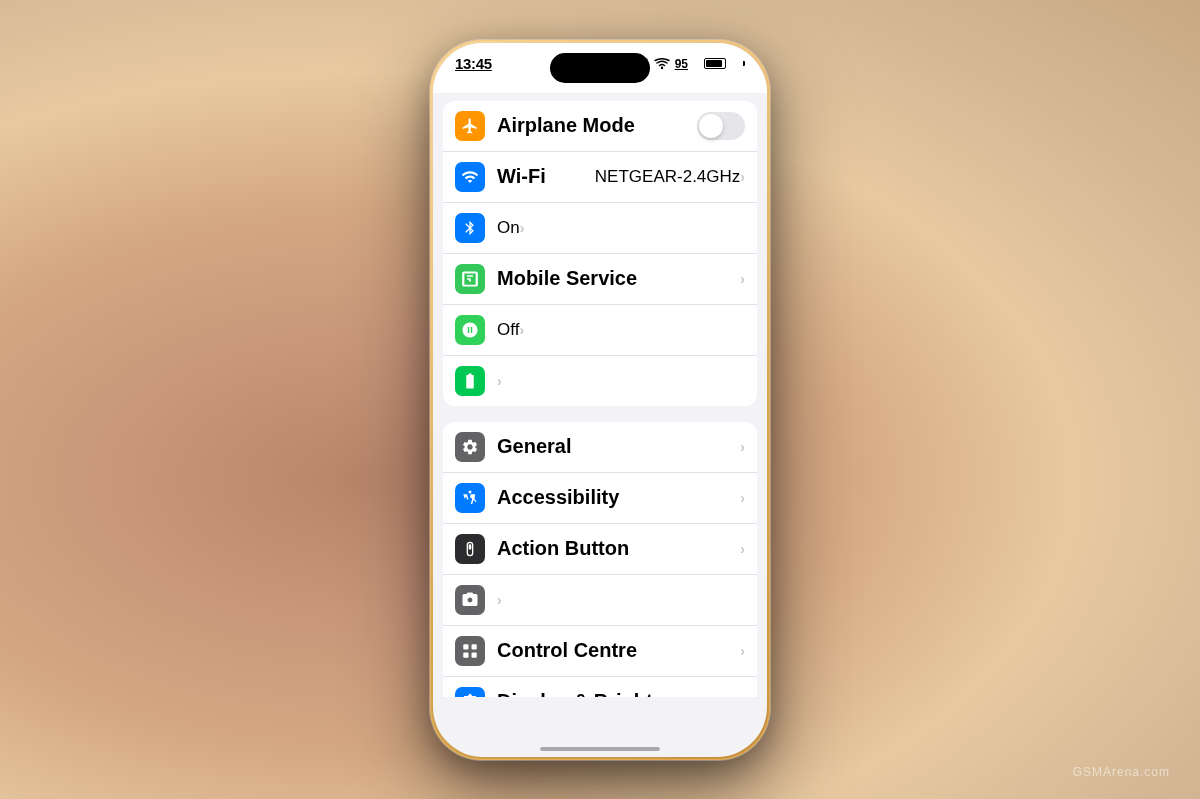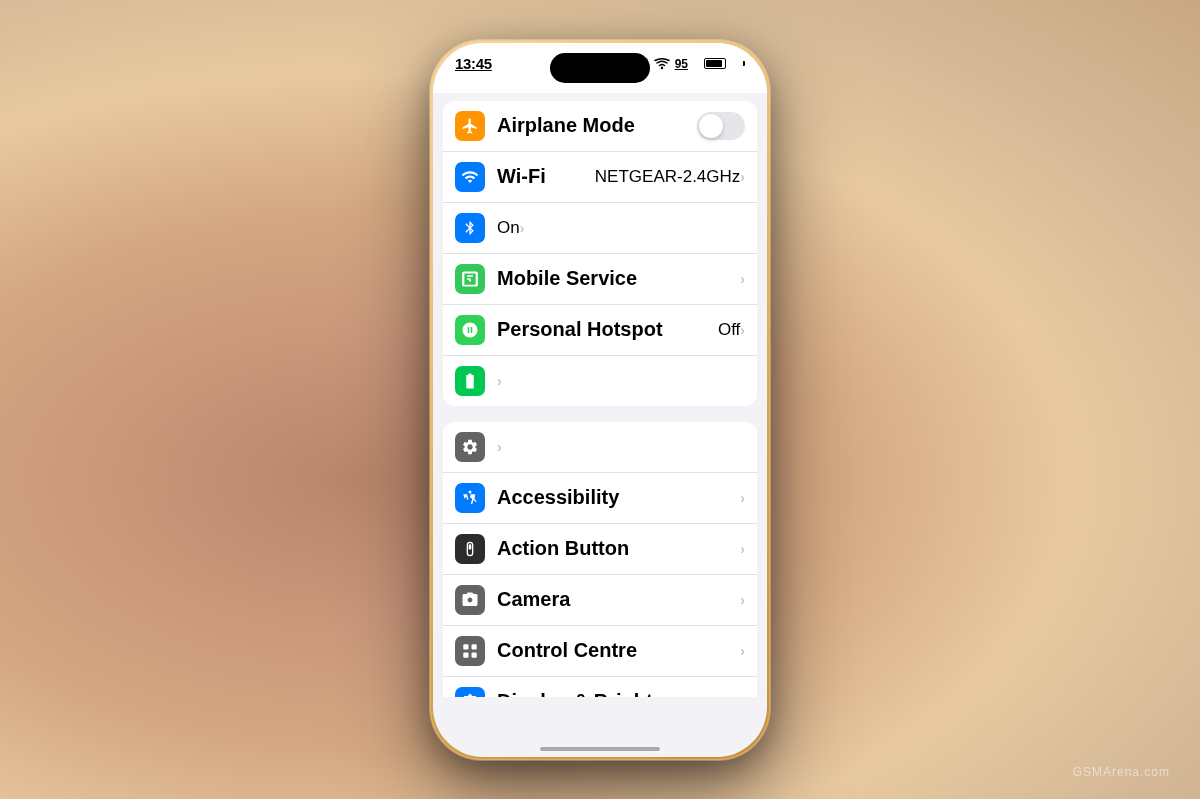--- a/index.html
+++ b/index.html
@@ -326,21 +326,20 @@
               <span class="chevron">›</span>
             </div>
 
             <div class="settings-row">
               <div class="icon-wrapper icon-green2">
                 <svg width="18" height="18" viewBox="0 0 24 24" fill="white">
                   <path d="M12 2C6.48 2 2 6.48 2 12s4.48 10 10 10 10-4.48 10-10S17.52 2 12 2zm-1 14H9V8h2v8zm4 0h-2V8h2v8z"></path>
                   <path d="M7 6.5c-1.84 1.34-3 3.46-3 5.5s1.16 4.16 3 5.5M17 6.5c1.84 1.34 3 3.46 3 5.5s-1.16 4.16-3 5.5"></path>
                 </svg>
               </div>
-              <span class="row-label">Personal Hotspot</span>
               <span class="row-value">Off</span>
               <span class="chevron">›</span>
             </div>
 
             <div class="settings-row">
               <div class="icon-wrapper icon-green3">
                 <svg width="18" height="18" viewBox="0 0 24 24" fill="white">
                   <path d="M15.67 4H14V2h-4v2H8.33C7.6 4 7 4.6 7 5.33v15.33C7 21.4 7.6 22 8.33 22h7.33c.74 0 1.34-.6 1.34-1.33V5.33C17 4.6 16.4 4 15.67 4z"></path>
                 </svg>
               </div>
@@ -354,20 +353,21 @@
 
         <div class="settings-group">
           <div class="settings-group-inner">
 
             <div class="settings-row">
               <div class="icon-wrapper icon-gray">
                 <svg width="18" height="18" viewBox="0 0 24 24" fill="white">
                   <path d="M19.14 12.94c.04-.3.06-.61.06-.94 0-.32-.02-.64-.07-.94l2.03-1.58c.18-.14.23-.41.12-.61l-1.92-3.32c-.12-.22-.37-.29-.59-.22l-2.39.96c-.5-.38-1.03-.7-1.62-.94l-.36-2.54c-.04-.24-.24-.41-.48-.41h-3.84c-.24 0-.43.17-.47.41l-.36 2.54c-.59.24-1.13.57-1.62.94l-2.39-.96c-.22-.08-.47 0-.59.22L2.74 8.87c-.12.21-.08.47.12.61l2.03 1.58c-.05.3-.09.63-.09.94s.02.64.07.94l-2.03 1.58c-.18.14-.23.41-.12.61l1.92 3.32c.12.22.37.29.59.22l2.39-.96c.5.38 1.03.7 1.62.94l.36 2.54c.05.24.24.41.48.41h3.84c.24 0 .44-.17.47-.41l.36-2.54c.59-.24 1.13-.56 1.62-.94l2.39.96c.22.08.47 0 .59-.22l1.92-3.32c.12-.22.07-.47-.12-.61l-2.01-1.58zM12 15.6c-1.98 0-3.6-1.62-3.6-3.6s1.62-3.6 3.6-3.6 3.6 1.62 3.6 3.6-1.62 3.6-3.6 3.6z"></path>
                 </svg>
               </div>
+              <span class="row-label">General</span>
               <span class="chevron">›</span>
             </div>
 
             <div class="settings-row">
               <div class="icon-wrapper" style="background:#007aff;">
                 <svg width="18" height="18" viewBox="0 0 24 24" fill="white">
                   <circle cx="12" cy="4" r="2"></circle>
                   <path d="M19 7h-6l-1 4 3 2-2 7h2l2-6 2 3h2l-3-4 1-6zM5 7H3l2 6 2-3 1 4h2L8 7H5z"></path>
                 </svg>
               </div>
@@ -385,21 +385,20 @@
               <span class="row-label">Action Button</span>
               <span class="chevron">›</span>
             </div>
 
             <div class="settings-row">
               <div class="icon-wrapper" style="background:#636366;">
                 <svg width="18" height="18" viewBox="0 0 24 24" fill="white">
                   <path d="M12 15.2c-1.77 0-3.2-1.43-3.2-3.2s1.43-3.2 3.2-3.2 3.2 1.43 3.2 3.2-1.43 3.2-3.2 3.2zM9 2L7.17 4H4c-1.1 0-2 .9-2 2v12c0 1.1.9 2 2 2h16c1.1 0 2-.9 2-2V6c0-1.1-.9-2-2-2h-3.17L15 2H9z"></path>
                 </svg>
               </div>
-              <span class="row-label">Camera</span>
               <span class="chevron">›</span>
             </div>
 
             <div class="settings-row">
               <div class="icon-wrapper" style="background:#636366;">
                 <svg width="18" height="18" viewBox="0 0 24 24" fill="white">
                   <rect x="3" y="3" width="7" height="7" rx="1.5"></rect>
                   <rect x="14" y="3" width="7" height="7" rx="1.5"></rect>
                   <rect x="3" y="14" width="7" height="7" rx="1.5"></rect>
                   <rect x="14" y="14" width="7" height="7" rx="1.5"></rect>

